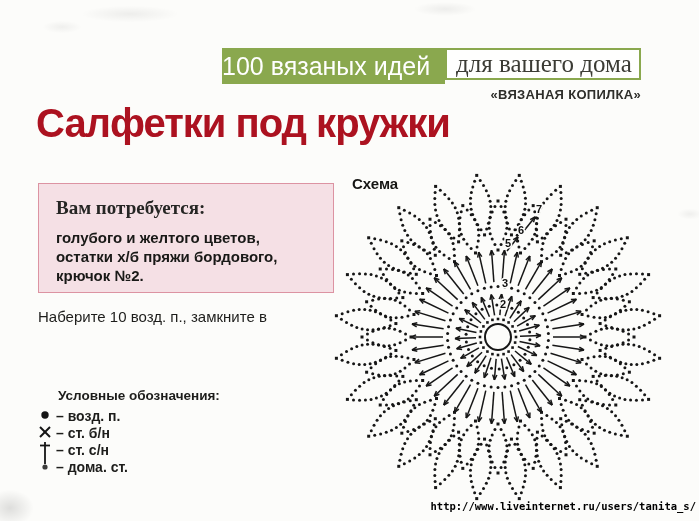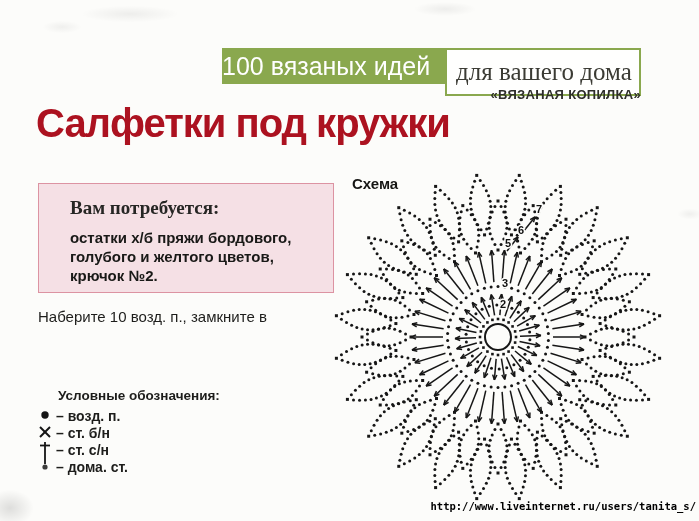--- a/index.html
+++ b/index.html
@@ -13,35 +13,35 @@
       radial-gradient(ellipse 34px 26px at 10px 508px, rgba(0,0,0,0.12), transparent 70%),
       radial-gradient(ellipse 18px 8px  at 690px 214px, rgba(0,0,0,0.05), transparent 70%);
     font-family:"Liberation Sans", sans-serif;color:#1d1d1b;
   }
   .masthead-green{
     position:absolute;left:222px;top:48px;width:223px;height:36px;
     display:flex;align-items:center;box-sizing:border-box;
     font-family:Liberation Sans, sans-serif;font-size:25px;color:#ffffff;
   }
   .masthead-white{
-    position:absolute;left:445px;top:48px;width:196px;height:48px;
+    position:absolute;left:445px;top:48px;width:196px;height:32px;
     display:flex;align-items:center;padding-left:9px;box-sizing:border-box;
     background:#fffffe;font-family:"Liberation Serif", serif;font-size:25px;color:#3b3b34;
   }
   .brand{
     position:absolute;left:400px;top:87px;width:241px;text-align:right;
     font-size:13px;font-weight:700;letter-spacing:0.3px;color:#2e2e2a;
   }
   .title{
     position:absolute;left:36px;top:101px;margin:0;
     font-size:40px;font-weight:700;letter-spacing:-1px;
   }
   .pinkbox{
     position:absolute;left:38px;top:183px;width:296px;height:110px;box-sizing:border-box;
-    background:#f5e0e5;border:1px solid #dc93a2;padding:13px 31px;
+    background:#f5e0e5;border:1px solid #dc93a2;padding:13px 17px;
   }
   .pb-head{font-family:"Liberation Serif", serif;font-size:19px;font-weight:600;color:#262624;margin-bottom:9px;}
   .pb-body div{font-size:15px;font-weight:700;line-height:19px;color:#191917;}
   .instr{position:absolute;left:38px;top:306px;font-size:15px;line-height:21.5px;color:#1d1d1b;}
   .instr .b{font-weight:700;}
   .legend{position:absolute;left:34px;top:388px;}
   .lg-head{font-size:13.5px;font-weight:700;margin:0 0 5px 24px;}
   .lg-row{display:flex;align-items:flex-start;height:17px;}
   .lg-ic{width:22px;display:flex;justify-content:center;align-items:center;}
   .lg-ic svg{overflow:visible;}
@@ -64,22 +64,22 @@
   <div class="masthead-white" style="border:2px solid #8aa84e">
     <span>для вашего дома</span>
   </div>
   <div class="brand">«ВЯЗАНАЯ КОПИЛКА»</div>
 
   <h1 class="title" style="color:#ac1220">Салфетки под кружки</h1>
 
   <div class="pinkbox">
     <div class="pb-head">Вам потребуется:</div>
     <div class="pb-body">
+      <div>голубого и желтого цветов,</div>
       <div>остатки х/б пряжи бордового,</div>
-      <div>голубого и желтого цветов,</div>
       <div>крючок №2.</div>
     </div>
   </div>
 
   <div class="instr">
     <div><span>Наберите 10 возд. п., замкните в</span></div>
   </div>
 
   <div class="legend">
     <div class="lg-head">Условные обозначения:</div>

